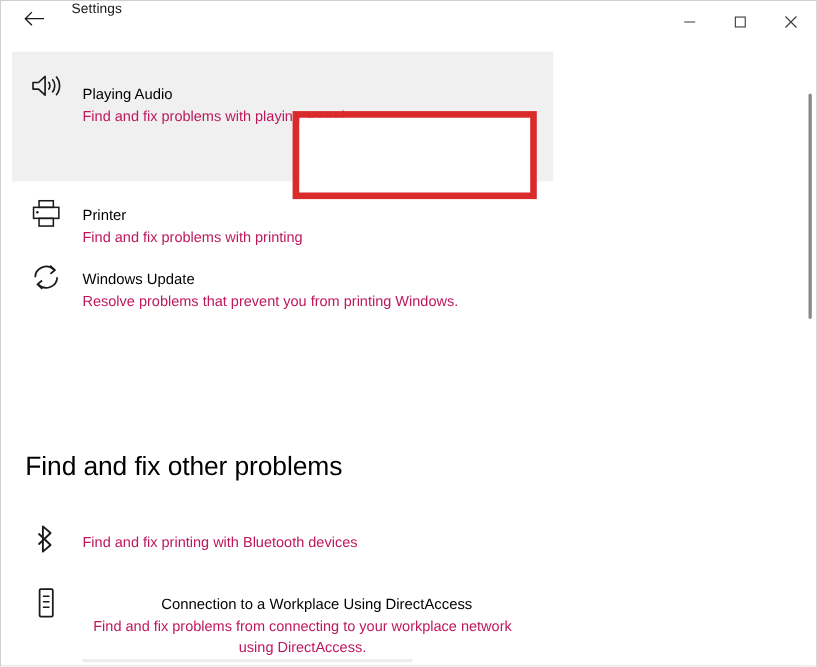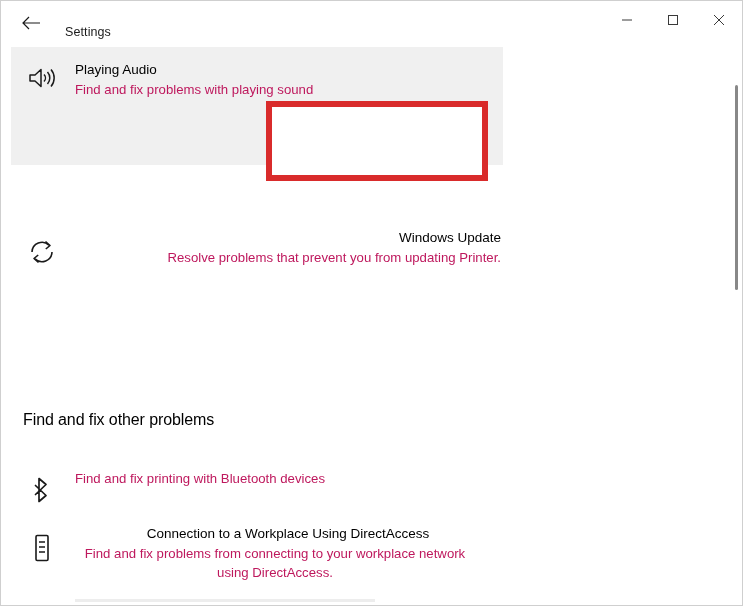--- a/index.html
+++ b/index.html
@@ -22,21 +22,21 @@
   }
 
   
   #titlebar {
     position: absolute;
     left: 0; top: 0;
     width: 741px;
     height: 38px;
     background: #ffffff;
     display: flex;
-    align-items: flex-end;
+    align-items: flex-start;
   }
 
   #back-button {
     width: 44px;
     height: 32px;
     margin-left: 8px;
     display: flex;
     align-items: center;
     justify-content: center;
     border: none;
@@ -126,21 +126,21 @@
   .ts-row .row-icon {
     position: absolute;
     left: 14px;
     top: 6px;
     width: 34px;
     height: 34px;
     display: flex;
     align-items: center;
     justify-content: center;
   }
-  .ts-row .row-text { margin-left: 64px; }
+  .ts-row .row-text { margin-left: 64px; margin-top: 16px; }
   .ts-row .row-title {
     font-size: 13.5px;
     color: #000000;
     line-height: 17px;
     white-space: nowrap;
   }
   .ts-row .row-desc {
     font-size: 13.2px;
     color: #be185d;
     line-height: 19px;
@@ -186,28 +186,28 @@
   #highlight-inner-mask {
     position: absolute;
     left: 271px;
     top: 68px;
     width: 210px;
     height: 68px;
     background: #ffffff;
   }
 
   #row-printer        { top: 132px; }
-  #row-windows-update { top: 190px; text-align: right; }
+  #row-windows-update { top: 190px; }
 
   
   #section-heading {
     position: absolute;
     left: 22px;
     top: 372px;
-    font-size: 16px;
+    font-size: 24px;
     font-weight: 400;
     color: #000000;
     letter-spacing: -.1px;
   }
 
   #row-bluetooth      { top: 428px; }
   #row-directaccess   { top: 486px; text-align: center; }
   #row-directaccess .row-desc { width: 400px; }
 
   
@@ -315,33 +315,47 @@
         <div class="row-title">Playing Audio</div>
         <div class="row-desc">Find and fix problems with playing sound</div>
       </div>
 
       <button id="run-troubleshooter-button">Run the troubleshooter</button>
     </div>
 
     <div id="highlight-inner-mask"></div>
     <div id="highlight-box"></div>
 
+    <div class="ts-row" id="row-printer">
+      <div class="row-icon">
+        <svg width="28" height="28" viewBox="0 0 28 28">
+          <rect x="7.5" y="2.5" width="13" height="6" fill="none" stroke="#1a1a1a" stroke-width="1.4"></rect>
+          <rect x="2.5" y="8.5" width="23" height="10" fill="none" stroke="#1a1a1a" stroke-width="1.4"></rect>
+          <rect x="7.5" y="18.5" width="13" height="7" fill="none" stroke="#1a1a1a" stroke-width="1.4"></rect>
+          <circle cx="6" cy="13" r="1.1" fill="#1a1a1a"></circle>
+        </svg>
+      </div>
+      <div class="row-text">
+        <div class="row-title">Printer</div>
+        <div class="row-desc">Find and fix problems with printing</div>
+      </div>
+    </div>
 
     <div class="ts-row" id="row-windows-update">
       <div class="row-icon">
         <svg width="28" height="28" viewBox="0 0 28 28">
           <path d="M4 14 A10 10 0 0 1 21 7.2" fill="none" stroke="#1a1a1a" stroke-width="1.6"></path>
           <path d="M17.5 3.5 L22 7.5 L17.8 11" fill="none" stroke="#1a1a1a" stroke-width="1.6" stroke-linejoin="round"></path>
           <path d="M24 14 A10 10 0 0 1 7 20.8" fill="none" stroke="#1a1a1a" stroke-width="1.6"></path>
           <path d="M10.5 24.5 L6 20.5 L10.2 17" fill="none" stroke="#1a1a1a" stroke-width="1.6" stroke-linejoin="round"></path>
         </svg>
       </div>
       <div class="row-text">
         <div class="row-title">Windows Update</div>
-        <div class="row-desc">Resolve problems that prevent you from updating Printer.</div>
+        <div class="row-desc">Resolve problems that prevent you from printing Windows.</div>
       </div>
     </div>
 
     <h2 id="section-heading">Find and fix other problems</h2>
 
     <div class="ts-row" id="row-bluetooth">
       <div class="row-icon">
         <svg width="24" height="28" viewBox="0 0 24 28">
           <path d="M9 14 L9 2.5 L16 8.5 L5.5 18.5 M9 14 L9 25.5 L16 19.5 L5.5 9.5" fill="none" stroke="#1a1a1a" stroke-width="1.7" stroke-linejoin="round" stroke-linecap="round"></path>
         </svg>

